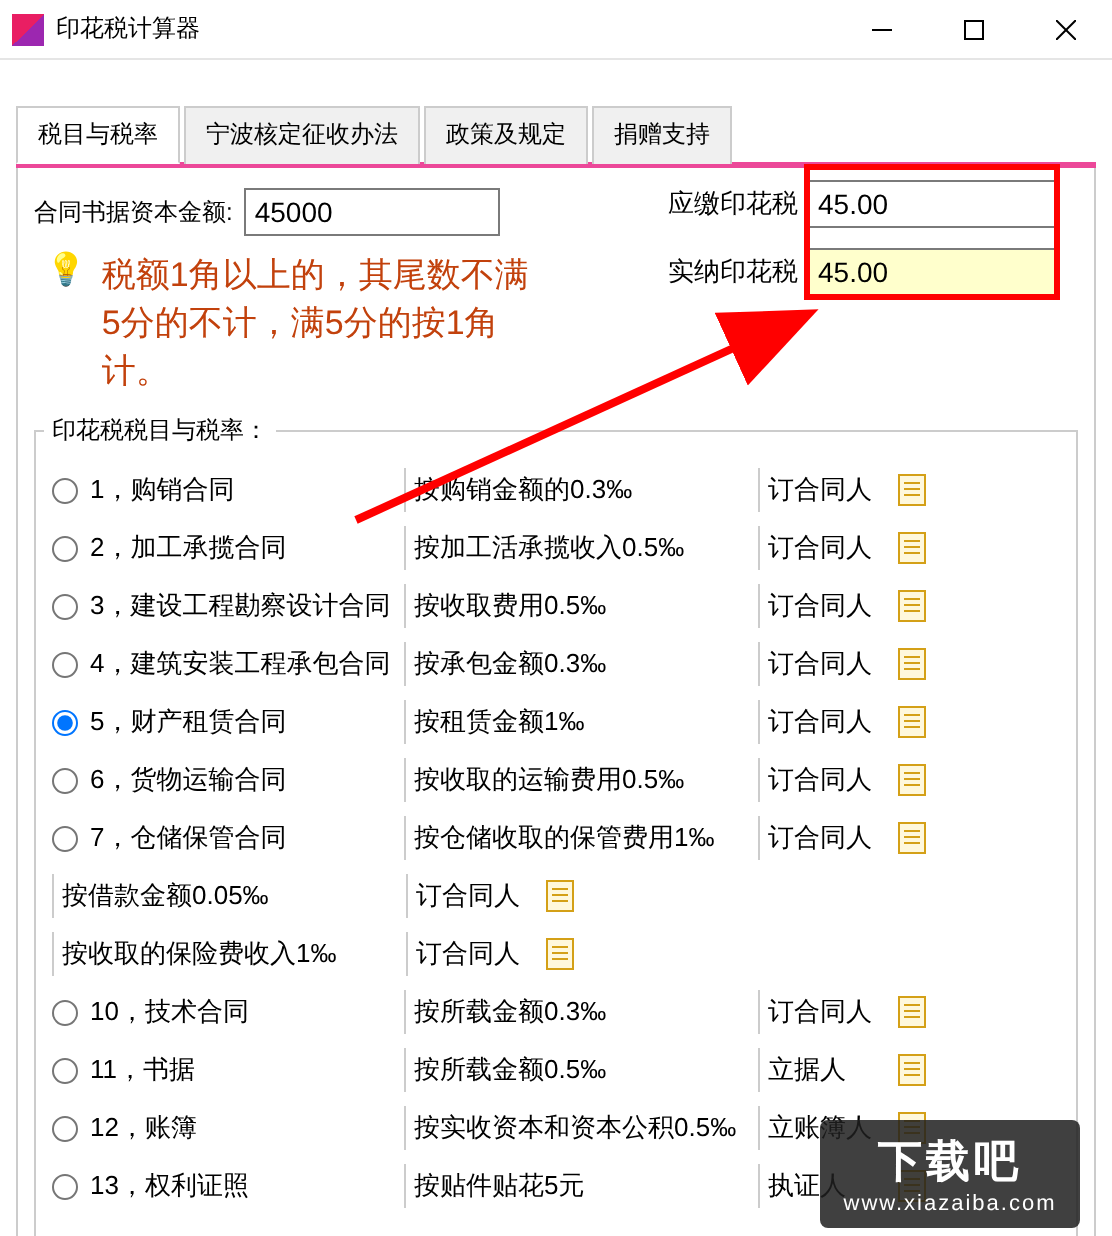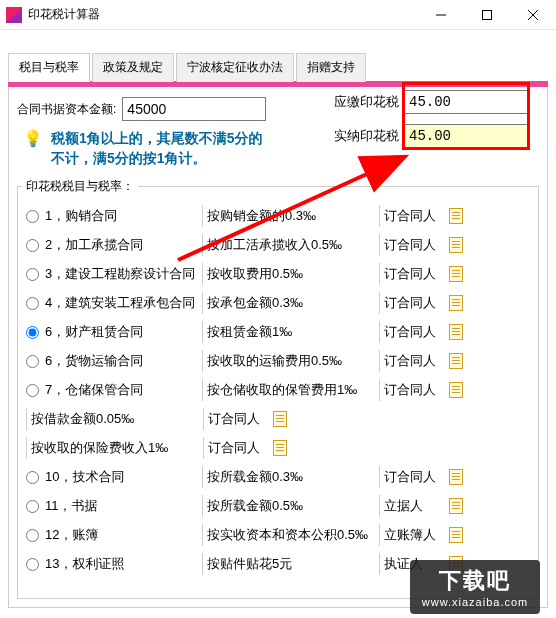--- a/index.html
+++ b/index.html
@@ -30,21 +30,21 @@
   width: 46px; height: 30px;
   display: flex; align-items: center; justify-content: center;
   font-family: Arial, sans-serif;
 }
 .win-btn svg { display: block; }
 .client {
   padding: 8px;
 }
 .tabbar {
   display: flex;
-  border-bottom: 6px solid #ec4899;
+  border-bottom: 3px solid #ec4899;
   margin-top: 14px;
 }
 .tab {
   padding: 5px 10px;
   border: 1px solid #ccc;
   border-bottom: none;
   background: #f0f0f0;
   margin-right: 2px;
   font-size: 12px;
   position: relative;
@@ -64,45 +64,43 @@
   align-items: center;
   gap: 6px;
 }
 .lbl { font-size: 12px; }
 .inp {
   height: 24px;
   border: 1px solid #7a7a7a;
   padding: 0 4px;
   font-size: 14px;
 }
-#amount { width: 144px; }
+#amount { width: 128px; }
 .tip {
   display: flex;
   align-items: flex-start;
   gap: 8px;
   margin: 8px 0 10px 6px;
 }
 .bulb {
   color: #f5c518;
   font-size: 16px;
   line-height: 1;
   margin-top: 2px;
 }
 .tip-text {
-  color: #0369a1;
-  font-size: 14px;
+  color: #c2410c;
+  font-size: 17px;
   line-height: 1.4;
   max-width: 220px;
-  font-weight: bold;
 }
 .rightpanel {
   position: absolute;
   left: 334px; top: 88px;
   width: 194px;
-  font-family: Liberation Mono, monospace;
 }
 .rrow {
   display: flex;
   align-items: center;
   height: 28px;
   margin-bottom: 6px;
 }
 .rrow .lbl { width: 70px; font-size: 13px; }
 .rout {
   flex: 1; height: 24px;
@@ -215,22 +213,22 @@
     <svg width="10" height="10">
         <line x1="0" y1="0" x2="10" y2="10" stroke="#000"></line>
         <line x1="10" y1="0" x2="0" y2="10" stroke="#000"></line>
       </svg>
   </div>
 </div>
 
 <div class="client">
   <div class="tabbar">
     <div class="tab active">税目与税率</div>
+    <div class="tab">宁波核定征收办法</div>
     <div class="tab">政策及规定</div>
-    <div class="tab">宁波核定征收办法</div>
     <div class="tab">捐赠支持</div>
   </div>
 
   <div class="tabpanel">
     <div class="row1">
       <span class="lbl">合同书据资本金额:</span>
       <input id="amount" class="inp" value="45000" style="">
     </div>
 
     <div class="tip">
@@ -289,21 +287,21 @@
             <div class="c2">按承包金额0.3‰</div>
             <div class="sep"></div>
             <div class="c3">订合同人</div>
             <div class="doc">
               <div class="doc-icon"></div>
             </div>
           </div>
           <div class="item">
             <div class="c1">
               <input type="radio" name="r" checked="" style="">
-              <span>6，财产租赁合同</span>
+              <span>5，财产租赁合同</span>
             </div>
             <div class="sep"></div>
             <div class="c2">按租赁金额1‰</div>
             <div class="sep"></div>
             <div class="c3">订合同人</div>
             <div class="doc">
               <div class="doc-icon"></div>
             </div>
           </div>
           <div class="item">

